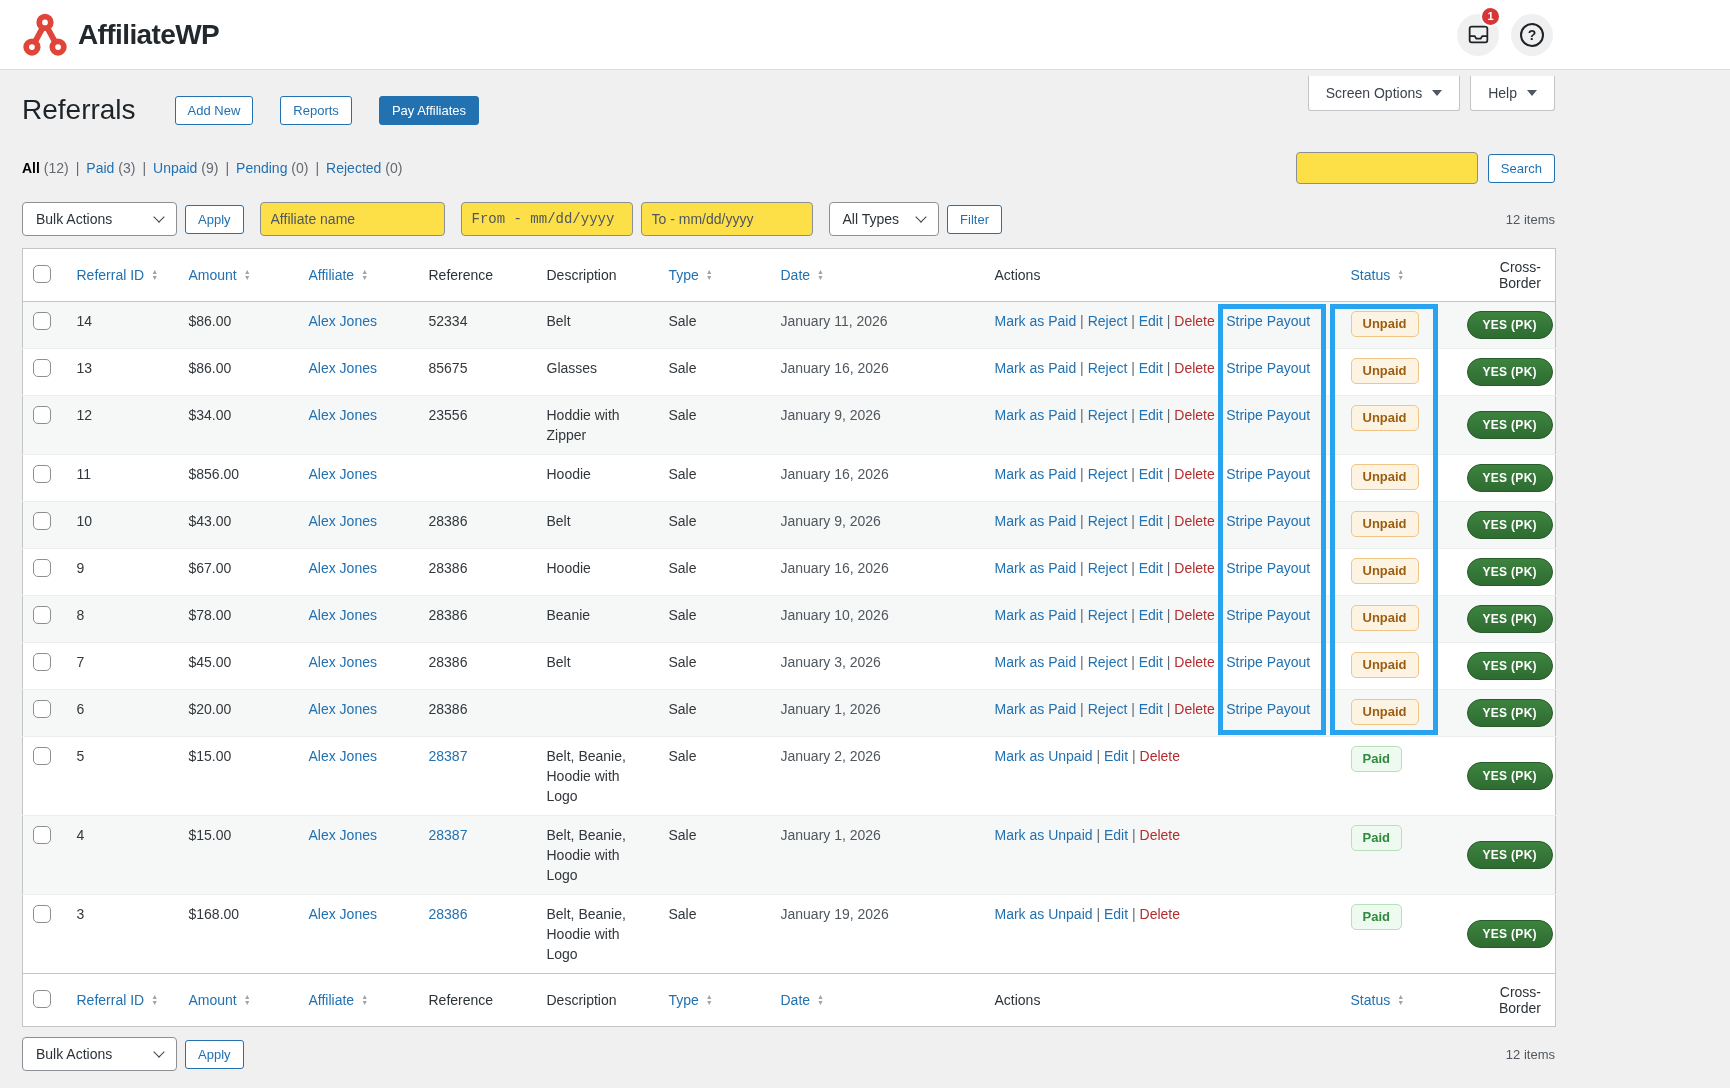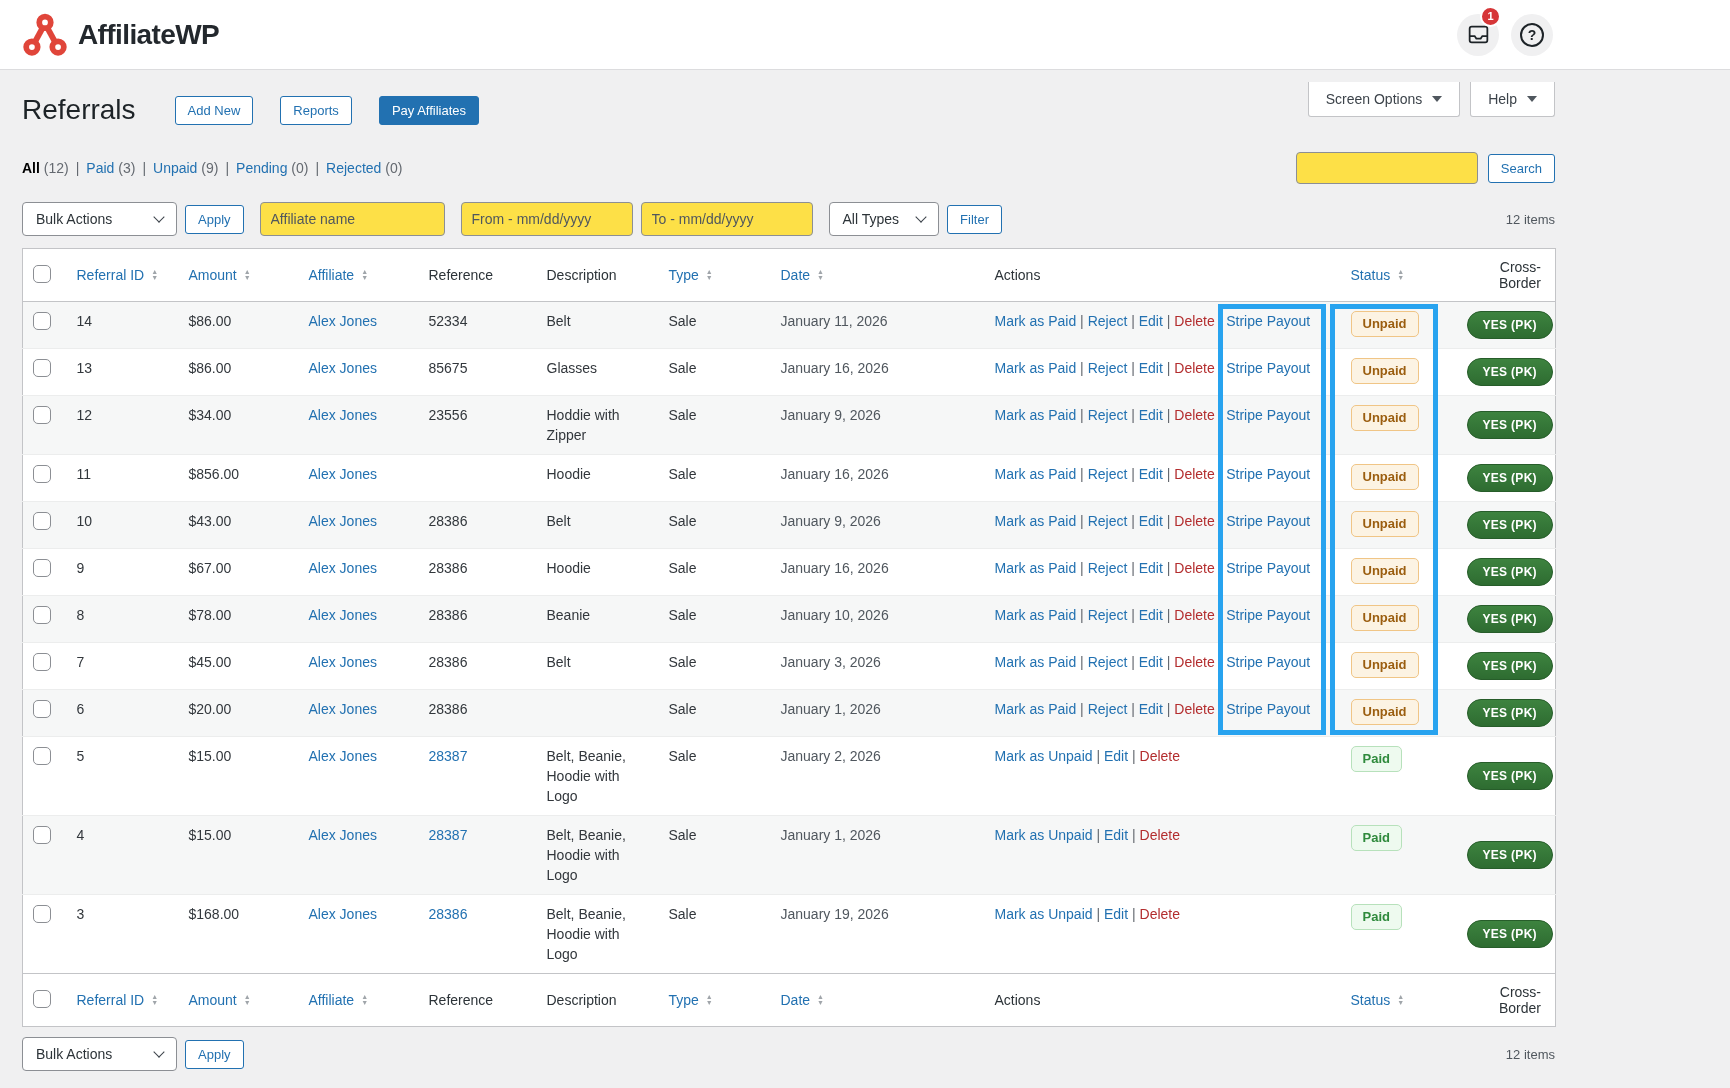--- a/index.html
+++ b/index.html
@@ -17,21 +17,21 @@
               display:flex; align-items:center; justify-content:center; position:relative; cursor:pointer; }
   .notif-badge { position:absolute; top:-8px; right:-2px; width:21px; height:21px; border-radius:50%;
                  background:#d63638; border:2px solid #fff; color:#fff; font-size:11px; font-weight:700;
                  display:flex; align-items:center; justify-content:center; }
   .help-glyph { width:24px; height:24px; border:2px solid #1d2327; border-radius:50%;
                 display:flex; align-items:center; justify-content:center;
                 font-size:14px; font-weight:700; color:#1d2327; }
 
   
   .content { position:relative; margin:0 175px 0 22px; padding-top:24px; }
-  .screen-tabs { position:absolute; top:12px; right:0; display:flex; gap:10px; }
+  .screen-tabs { position:absolute; top:6px; right:0; display:flex; gap:10px; }
   .screen-tab { background:#fff; border:1px solid #c3c4c7; border-top:none; border-radius:0 0 3px 3px;
                 padding:9px 17px; font-size:14px; color:#3c434a; display:flex; align-items:center; gap:10px; cursor:pointer; }
   .tri-down { width:0; height:0; border-left:5px solid transparent; border-right:5px solid transparent;
               border-top:6px solid #50575e; }
 
   .title-row { display:flex; align-items:center; gap:27px; }
   h1.page-title { font-size:28px; font-weight:400; color:#1d2327; margin-right:12px; }
   .btn { font-size:13px; border-radius:3px; padding:6px 12px; border:1px solid #2271b1;
          background:#fff; color:#2271b1; cursor:pointer; font-family:inherit; }
   .btn.primary { background:#2271b1; color:#fff; border-color:#2271b1; }
@@ -155,21 +155,21 @@
     </div>
   </div>
 
   <div class="tablenav top">
     <div class="select-box bulk">
       <span>Bulk Actions</span>
       <span class="chev"></span>
     </div>
     <button class="btn">Apply</button>
     <input class="text-input inp-affiliate" style="margin-left: 8px;" placeholder="Affiliate name">
-    <input class="text-input inp-date" style="margin-left: 8px;" placeholder="From - mm/dd/yyyy">
+    <input class="text-input inp-date" style="margin-left: 8px; font-family: Liberation Mono, monospace;" placeholder="From - mm/dd/yyyy">
     <input class="text-input inp-date" placeholder="To - mm/dd/yyyy" style="">
     <div class="select-box" style="margin-left:8px;">
       <span>All Types</span>
       <span class="chev"></span>
     </div>
     <button class="btn">Filter</button>
     <span class="items-count">12 items</span>
   </div>
 
   <div class="table-wrap" id="table-wrap">

